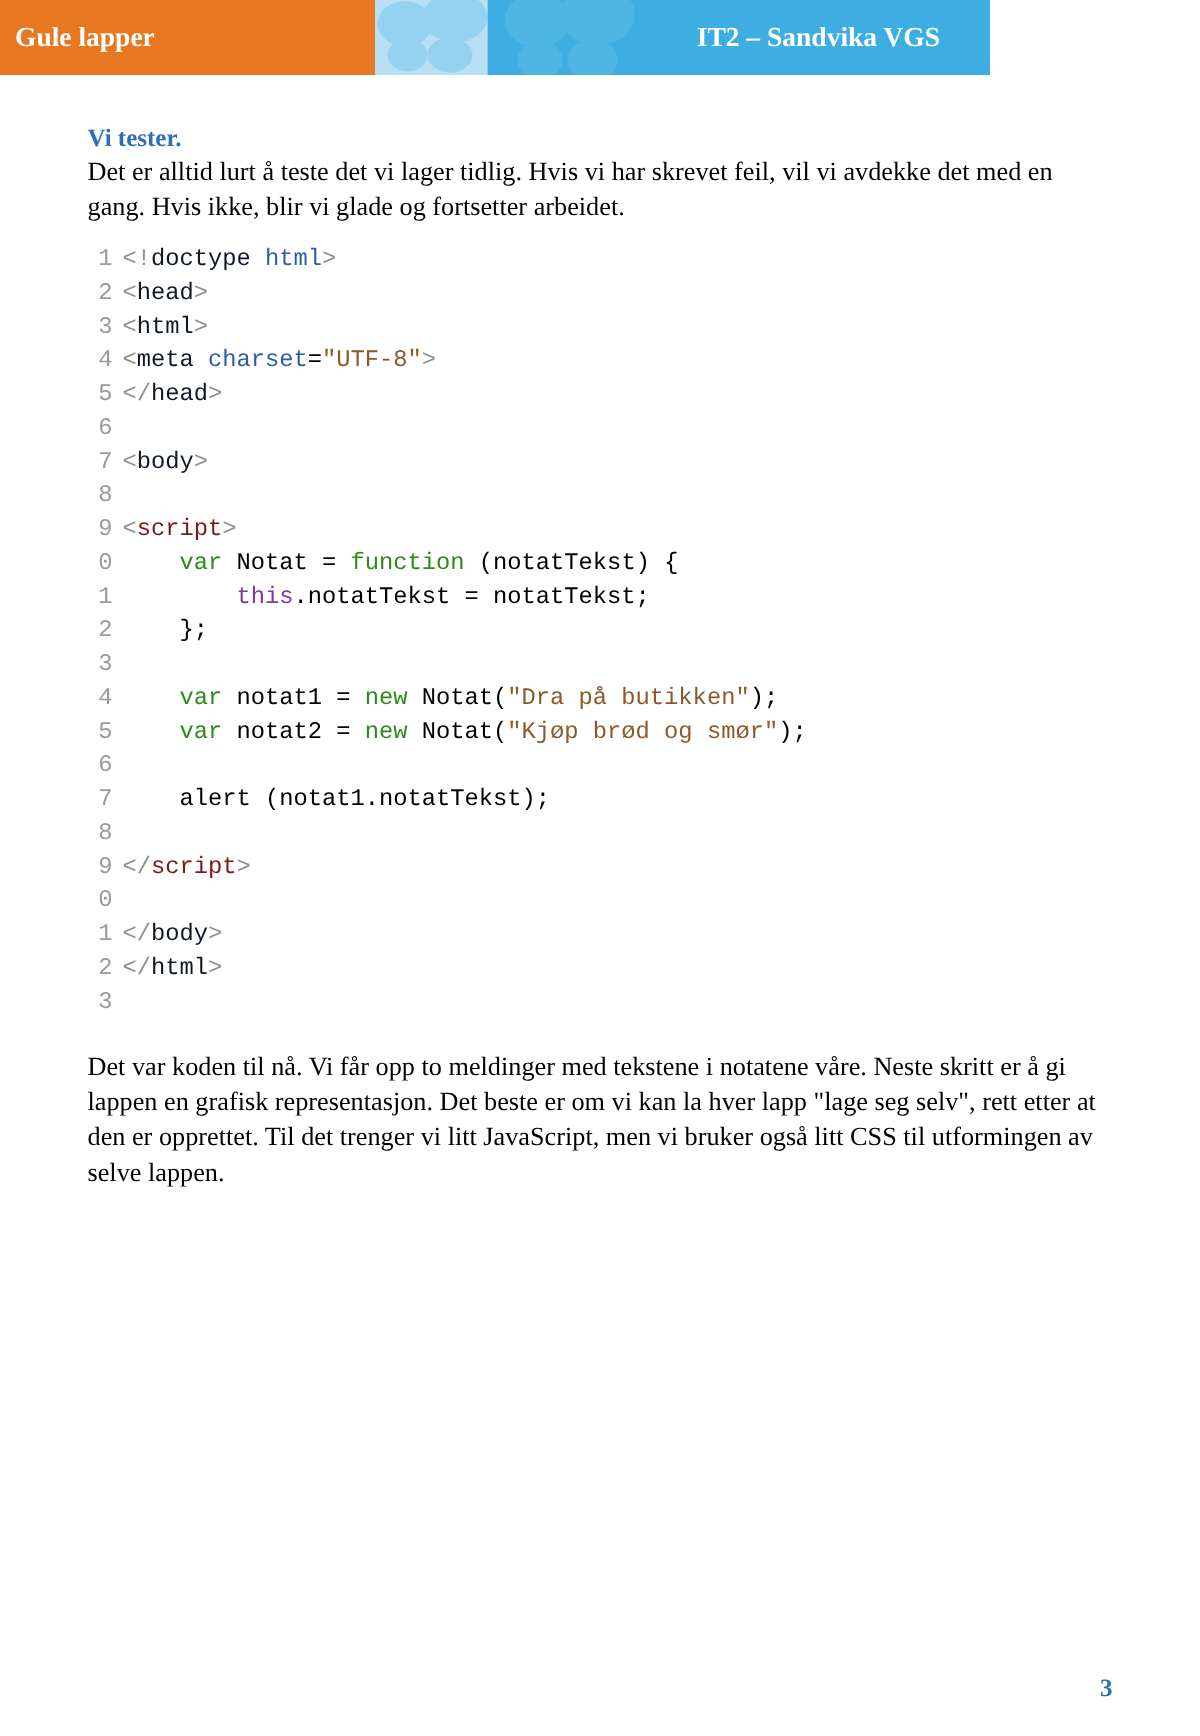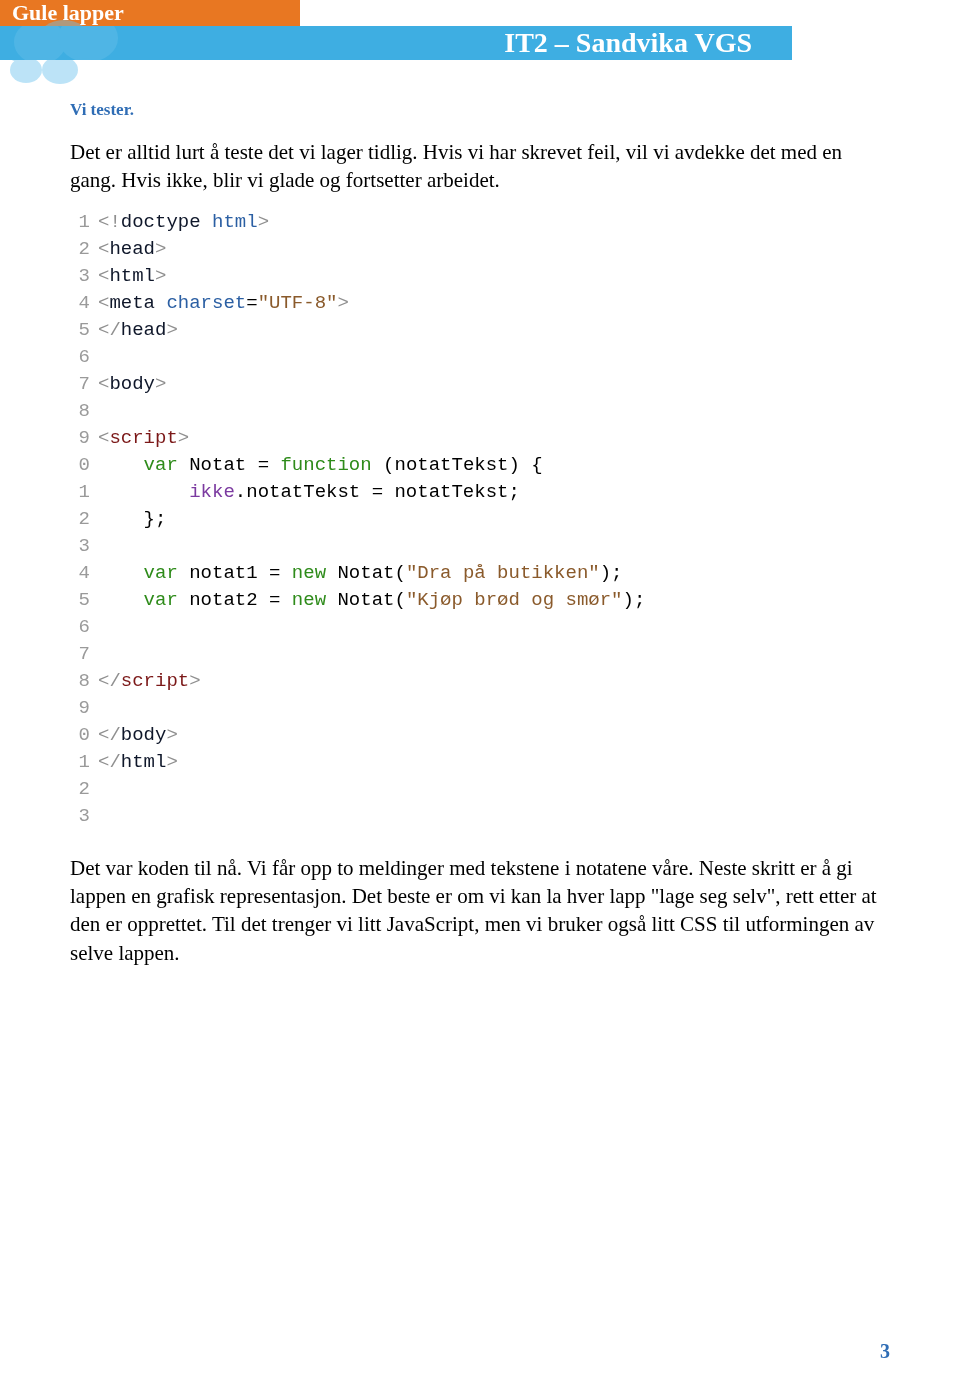--- a/index.html
+++ b/index.html
@@ -1,26 +1,26 @@
 <!DOCTYPE html>
 <html><head>
 <meta charset="utf-8">
 <style>
   * { margin:0; padding:0; box-sizing:border-box; }
   body { width:960px; height:1389px; background:#fff; font-family:Georgia,"Times New Roman",serif; color:#000; position:relative; }
-  .header { width:792px; height:60px; display:flex;flex-direction:column; }
+  .header { width:792px; height:60px; display:flex; }
   .hdr-left { width:300px; background:#e87722; display:flex; align-items:center; padding-left:12px; }
   .hdr-left span { color:#fff; font-family:Georgia,serif; font-weight:bold; font-size:22px; }
   .hdr-mid { width:90px; background:#b8dff4; position:relative; }
   .hdr-right { flex:1; background:#3eaee2; display:flex; align-items:center; justify-content:flex-end; padding-right:40px; position:relative; overflow:hidden; }
-  .hdr-right span { color:#fff; font-family:Georgia,serif; font-weight:bold; font-size:28px; }
+  .hdr-right span { color:#fff; font-family:Georgia,serif; font-weight:bold; font-size:22px; }
   .bfly { position:absolute; opacity:.45; }
   .bfly svg { display:block; }
   .content { padding:40px 70px 0 70px; }
-  h2.sec { color:#2f6db5; font-family:Georgia,serif; font-weight:bold; font-size:17px; margin-bottom:18px; }
+  h2.sec { color:#2f6db5; font-family:Georgia,serif; font-weight:bold; font-size:20px; }
   p.body { font-family:Georgia,serif; font-size:21px; line-height:1.35; margin-bottom:14px; }
   .code-shot { margin:6px 0 24px 0; display:flex; font-family:Consolas,"Courier New",monospace; font-size:19px; line-height:27px; }
   .gutter { width:28px; text-align:right; color:#9a9a9a; padding-right:8px; user-select:none; }
   .gutter-line { height:27px; }
   .code { }
   .code-line { height:27px; white-space:pre; }
   .d-gray { color:#8f8f8f; }
   .d-cyan { color:#0f172a; }
   .d-blue { color:#2b5fa3; }
   .d-black { color:#000; }
@@ -98,26 +98,27 @@
         <div class="code-line"><span class="d-gray">&lt;!</span><span class="d-cyan">doctype</span><span class="d-blue"> html</span><span class="d-gray">&gt;</span></div>
         <div class="code-line"><span class="d-gray">&lt;</span><span class="d-cyan">head</span><span class="d-gray">&gt;</span></div>
         <div class="code-line"><span class="d-gray">&lt;</span><span class="d-cyan">html</span><span class="d-gray">&gt;</span></div>
         <div class="code-line"><span class="d-gray">&lt;</span><span class="d-cyan">meta</span><span class="d-blue"> charset</span><span class="d-black">=</span><span class="d-brown">"UTF-8"</span><span class="d-gray">&gt;</span></div>
         <div class="code-line"><span class="d-gray">&lt;/</span><span class="d-cyan">head</span><span class="d-gray">&gt;</span></div>
         <div class="code-line">&nbsp;</div>
         <div class="code-line"><span class="d-gray">&lt;</span><span class="d-cyan">body</span><span class="d-gray">&gt;</span></div>
         <div class="code-line">&nbsp;</div>
         <div class="code-line"><span class="d-gray">&lt;</span><span class="d-darkred">script</span><span class="d-gray">&gt;</span></div>
         <div class="code-line"><span>    </span><span class="d-green">var </span><span class="d-black">Notat </span><span class="d-black">= </span><span class="d-green">function </span><span class="d-black">(</span><span class="d-black">notatTekst</span><span class="d-black">) {</span></div>
-        <div class="code-line"><span>        </span><span class="d-purple">ikke</span><span class="d-black">.notatTekst = notatTekst;</span></div>
+        <div class="code-line"><span>        </span><span class="d-purple">this</span><span class="d-black">.notatTekst = notatTekst;</span></div>
         <div class="code-line"><span>    </span><span class="d-black">};</span></div>
         <div class="code-line">&nbsp;</div>
         <div class="code-line"><span>    </span><span class="d-green">var </span><span class="d-black">notat1 = </span><span class="d-green">new </span><span class="d-black">Notat(</span><span class="d-brown">"Dra på butikken"</span><span class="d-black">);</span></div>
         <div class="code-line"><span>    </span><span class="d-green">var </span><span class="d-black">notat2 = </span><span class="d-green">new </span><span class="d-black">Notat(</span><span class="d-brown">"Kjøp brød og smør"</span><span class="d-black">);</span></div>
         <div class="code-line">&nbsp;</div>
+        <div class="code-line"><span>    </span><span class="d-black">alert (notat1.notatTekst);</span></div>
         <div class="code-line"><span>    </span></div>
         <div class="code-line"><span class="d-gray">&lt;/</span><span class="d-darkred">script</span><span class="d-gray">&gt;</span></div>
         <div class="code-line">&nbsp;</div>
         <div class="code-line"><span class="d-gray">&lt;/</span><span class="d-cyan">body</span><span class="d-gray">&gt;</span></div>
         <div class="code-line"><span class="d-gray">&lt;/</span><span class="d-cyan">html</span><span class="d-gray">&gt;</span></div>
       </div>
   </div>
 
   <p class="body">Det var koden til nå. Vi får opp to meldinger med tekstene i notatene våre. Neste skritt er å gi lappen en grafisk representasjon. Det beste er om vi kan la hver lapp "lage seg selv", rett etter at den er opprettet. Til det trenger vi litt JavaScript, men vi bruker også litt CSS til utformingen av selve lappen.</p>
 </div>

